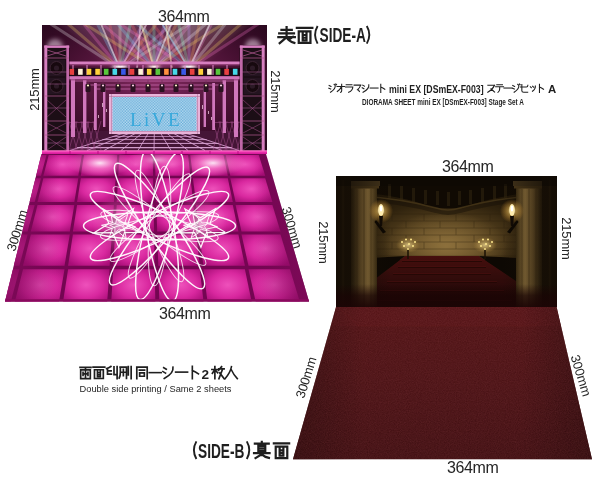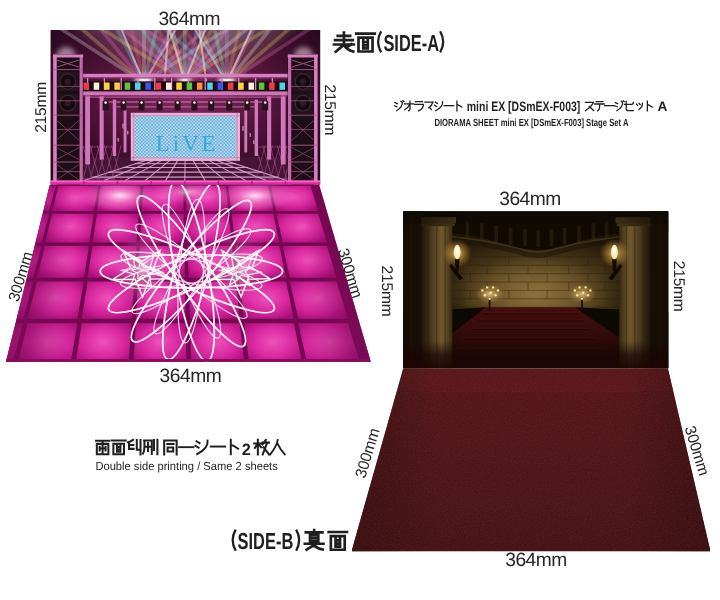--- a/index.html
+++ b/index.html
@@ -1,18 +1,18 @@
 <!DOCTYPE html>
 <html><head>
 <meta charset="utf-8">
 <style>
 html,body{margin:0;padding:0;background:#fff;}
 #canvas{position:relative;width:600px;height:500px;background:#fff;overflow:hidden;
   font-family:"Liberation Sans", sans-serif;}
-.lbl{position:absolute;color:#262626;font-size:16px;letter-spacing:-0.4px;white-space:nowrap;}
+.lbl{position:absolute;color:#262626;font-size:16px;letter-spacing:-0.4px;white-space:nowrap;margin-left:26px;}
 .lbls{position:absolute;color:#262626;font-size:13px;letter-spacing:-0.2px;white-space:nowrap;width:44px;text-align:center;height:15px;line-height:15px;}
 .abs{position:absolute;}
 </style>
 </head>
 <body>
 <div id="canvas">
 
 <svg class="abs" style="left:41.5px;top:24.5px;" width="225" height="129" viewBox="0 0 225 129">
   <defs>
     <radialGradient id="haze" cx="50%" cy="42%" r="75%">

